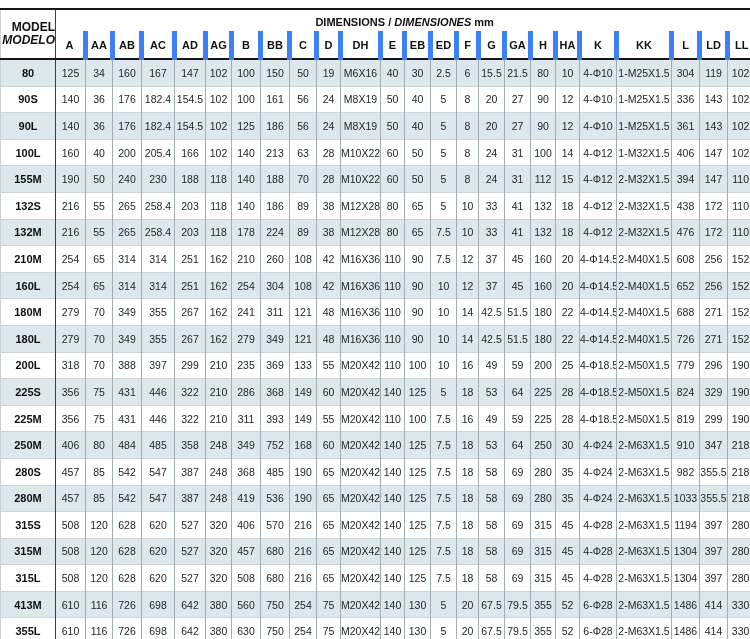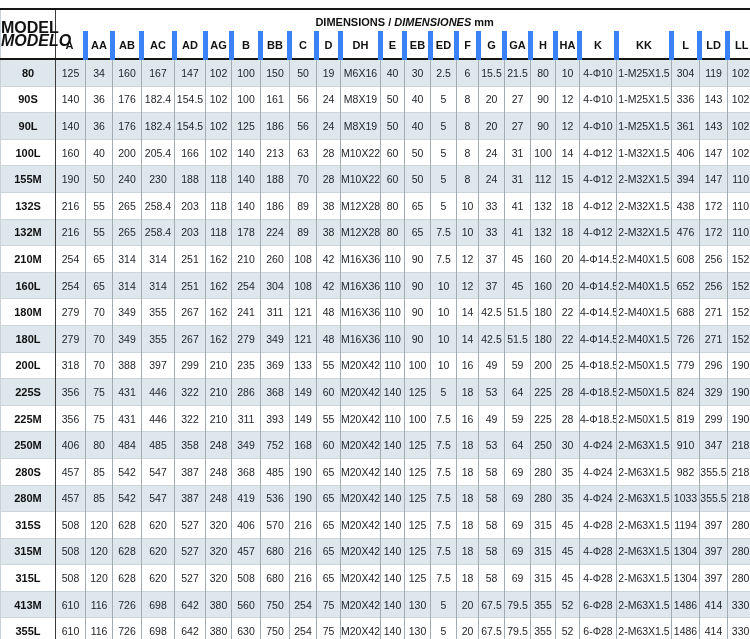--- a/index.html
+++ b/index.html
@@ -29,21 +29,21 @@
     background: #ffffff;
     color: #111;
     font-weight: bold;
     font-size: 11px;
     padding: 0;
     vertical-align: middle;
   }
   th.model-th {
     width: 55px;
     border-right: 1.5px solid #3c3c3c;
-    font-size: 16px;
+    font-size: 12px;
     line-height: 13px;
     text-align: right;
   }
   th.model-th .es { font-style: italic; }
   th.dim-th {
     text-align: center;
     font-size: 11px;
     height: 18px;
     padding-top: 3px;
     vertical-align: middle;

